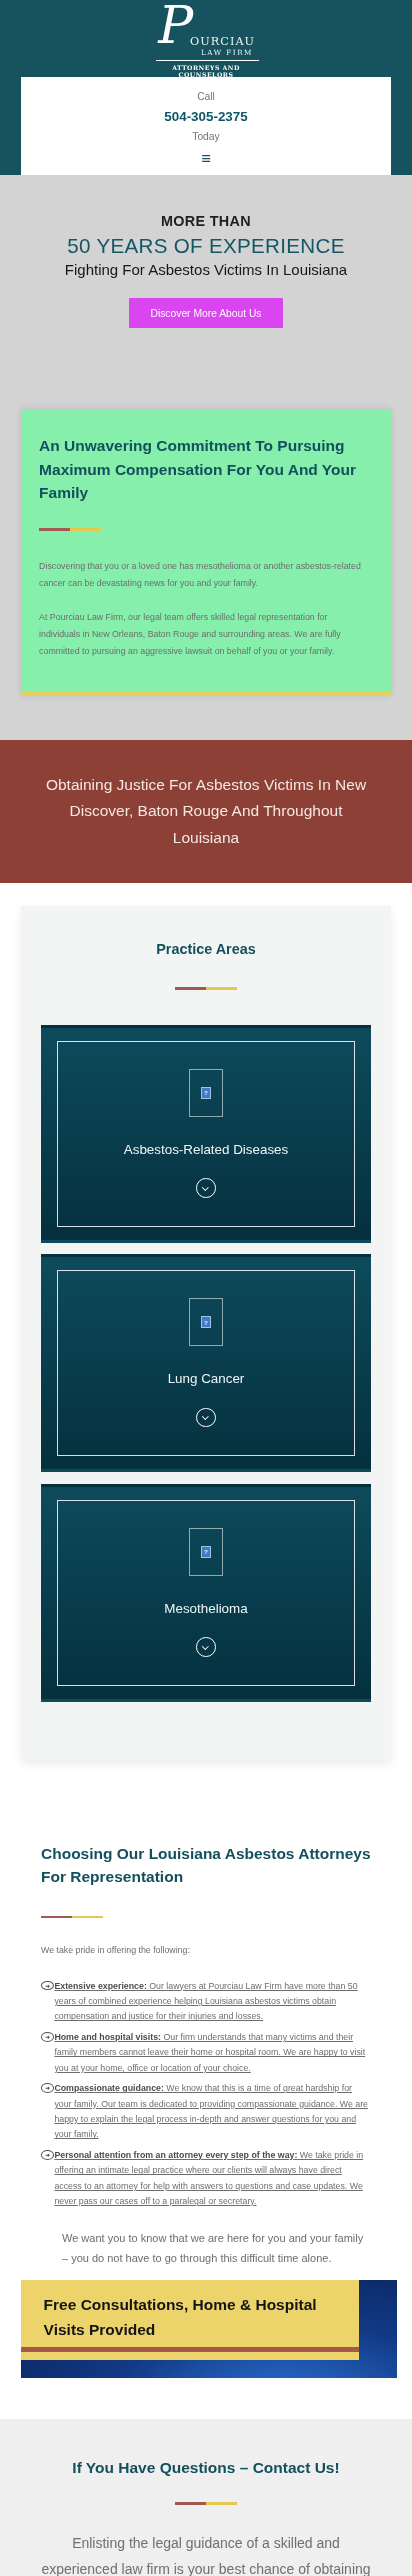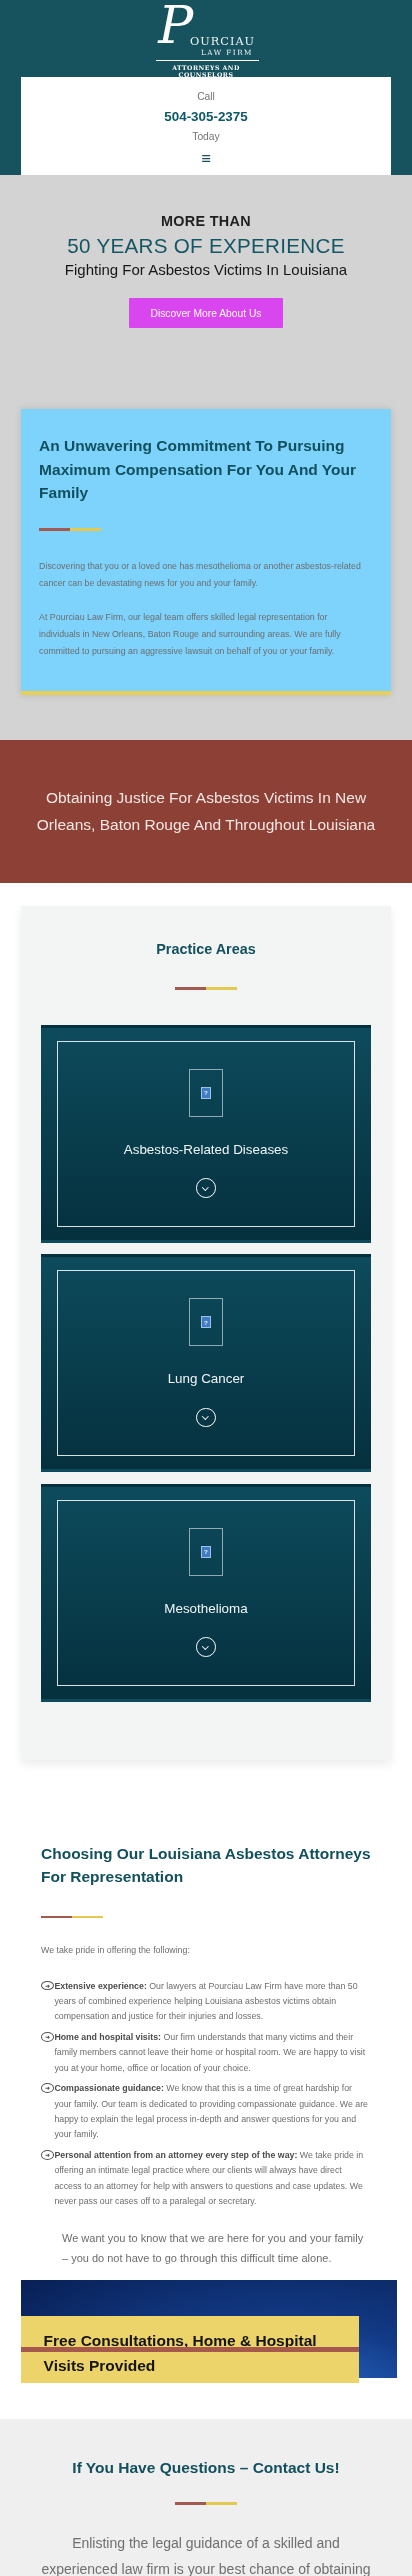--- a/index.html
+++ b/index.html
@@ -19,21 +19,21 @@
   .topbar .phone-link { display:block; font-size:13.4px; font-weight:bold; color:#0d5766; text-decoration:none; line-height:1.5; }
   .menu-btn { margin-top:3.1px; display:inline-block; font-size:16.5px; line-height:1; color:#1d4e5f; font-weight:bold; cursor:pointer; }
 
   
   .hero { background:#d3d3d3; padding-top:38px; padding-bottom:45px; }
   .hero-kicker { text-align:center; font-size:14.4px; font-weight:800; color:#1f1f1f; letter-spacing:0.3px; }
   .hero-title { text-align:center; font-size:20.6px; font-weight:400; color:#155664; margin-top:5.2px; letter-spacing:0.3px; }
   .hero-sub { text-align:center; font-size:15px; font-weight:400; color:#171717; margin-top:3.1px; }
   .hero-cta-row { text-align:center; margin-top:19.6px; }
   .btn-maroon { display:inline-block; background:#d946ef; color:#fdfdfd; border:none; font-size:10.3px; padding:9.8px 21.6px; border-radius:1px; cursor:pointer; font-family:"Liberation Sans", sans-serif; }
-  .intro-card { margin:81px 20.6px 0 20.6px; background:#7dd3fc; border-bottom:4.1px solid #e8cf58; padding:25px 24px 31px 18.5px; box-shadow:0 0 7.2px rgba(0,0,0,.12); }
+  .intro-card { margin:81px 20.6px 0 20.6px; background:#86efac; border-bottom:4.1px solid #e8cf58; padding:25px 24px 31px 18.5px; box-shadow:0 0 7.2px rgba(0,0,0,.12); }
   .intro-card h2 { color:#12505e; font-size:15.5px; font-weight:600; line-height:1.5; max-width:319px; }
   .divider { width:62px; height:2.6px; background:linear-gradient(to right, #a25a50 50%, #e3c94f 50%); }
   .intro-card .divider { margin:24px 0 27px 0; }
   .intro-card p { color:#6d6d6d; font-size:8.8px; line-height:1.95; margin-bottom:16.5px; max-width:330px; }
   .intro-card p:last-child { margin-bottom:0; }
 
   
   .justice-band { background:#8d4136; min-height:143px; display:flex; align-items:center; justify-content:center; }
   .justice-band .txt { color:#f4e7e4; font-size:15.5px; font-weight:300; line-height:1.7; text-align:center; max-width:340px; }
 
@@ -50,28 +50,28 @@
   .chev-circle i { position:absolute; left:6.2px; top:5.7px; width:4.6px; height:4.6px; border-right:1px solid #fff; border-bottom:1px solid #fff; transform:rotate(45deg); }
 
   
   .choosing { padding:82px 41px 0 41px; }
   .choosing h2 { color:#12505e; font-size:15.5px; font-weight:600; line-height:1.5; max-width:330px; }
   .choosing .divider { margin:27px 0 25px 0; }
   .lead { color:#6d6d6d; font-size:8.8px; line-height:1.8; }
   .bullets { list-style:none; margin-top:19.6px; }
   .bullets li { display:flex; margin-bottom:5.2px; }
   .bullet-ic { flex:0 0 13.4px; margin-top:2.1px; width:9.8px; height:9.8px; border:1px solid #555; border-radius:50%; color:#555; font-size:5.7px; font-weight:bold; display:inline-flex; align-items:center; justify-content:center; }
-  .bullets .b-txt { color:#6d6d6d; font-size:8.8px; line-height:1.75; }
+  .bullets .b-txt { color:#6d6d6d; font-size:8.8px; line-height:1.75;text-decoration:underline; }
   .bullets .b-txt b { color:#4c4c4c; }
   .closing { color:#6d6d6d; font-size:11px; line-height:1.8; margin-top:19.6px; max-width:350px;margin-left:21px; }
 
   
   .consult-banner { position:relative; margin:11.3px 15.5px 0 20.6px; height:98px; background:
       radial-gradient(ellipse at 70% 120%, #2a6fd0 0%, #123a86 45%, #081f55 100%); }
-  .consult-yellow { position:absolute; left:0; top:0; width:338px; height:67px; background:#edd46a; padding:13.4px 15.5px 0 23px;margin-top:36px; }
+  .consult-yellow { position:absolute; left:0; top:0; width:338px; height:80px; background:#edd46a; padding:13.4px 15.5px 0 23px; }
   .consult-yellow .txt { color:#141414; font-size:15.5px; font-weight:700; line-height:1.55; }
   .consult-maroon { position:absolute; left:0; top:67px; width:338px; height:4.6px; background:#a5594d; }
 
   
   .questions { background:#efefef; margin-top:41px; padding-top:40px; }
   .questions h2 { text-align:center; color:#12505e; font-size:15.5px; font-weight:700; }
   .questions .divider { margin:25px auto 26px auto; }
   .questions p { text-align:center; color:#6f6f6f; font-size:14px; line-height:1.85; max-width:340px; margin:0 auto 18.5px auto; }
 </style>
 </head>
@@ -105,21 +105,21 @@
 
     <div class="intro-card">
       <h2>An Unwavering Commitment To Pursuing Maximum Compensation For You And Your Family</h2>
       <div class="divider"></div>
       <p>Discovering that you or a loved one has mesothelioma or another asbestos-related cancer can be devastating news for you and your family.</p>
       <p>At Pourciau Law Firm, our legal team offers skilled legal representation for individuals in New Orleans, Baton Rouge and surrounding areas. We are fully committed to pursuing an aggressive lawsuit on behalf of you or your family.</p>
     </div>
   </div>
 
   <div class="justice-band">
-    <div class="txt">Obtaining Justice For Asbestos Victims In New Orleans, Baton Rouge And Throughout Louisiana</div>
+    <div class="txt">Obtaining Justice For Asbestos Victims In New Discover, Baton Rouge And Throughout Louisiana</div>
   </div>
 
   <div class="practice-wrap">
     <div class="practice-title">Practice Areas</div>
     <div class="divider"></div>
 
     <div class="pcard">
       <div class="pcard-inner">
         <div class="img-frame">
           <span class="bimg">?</span>

